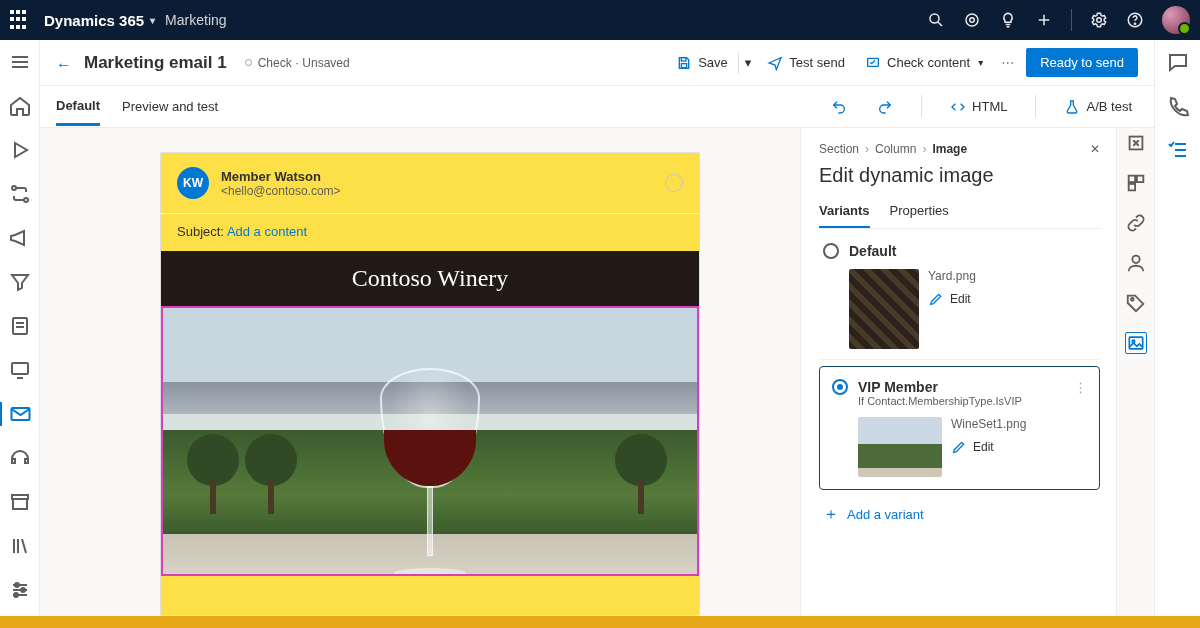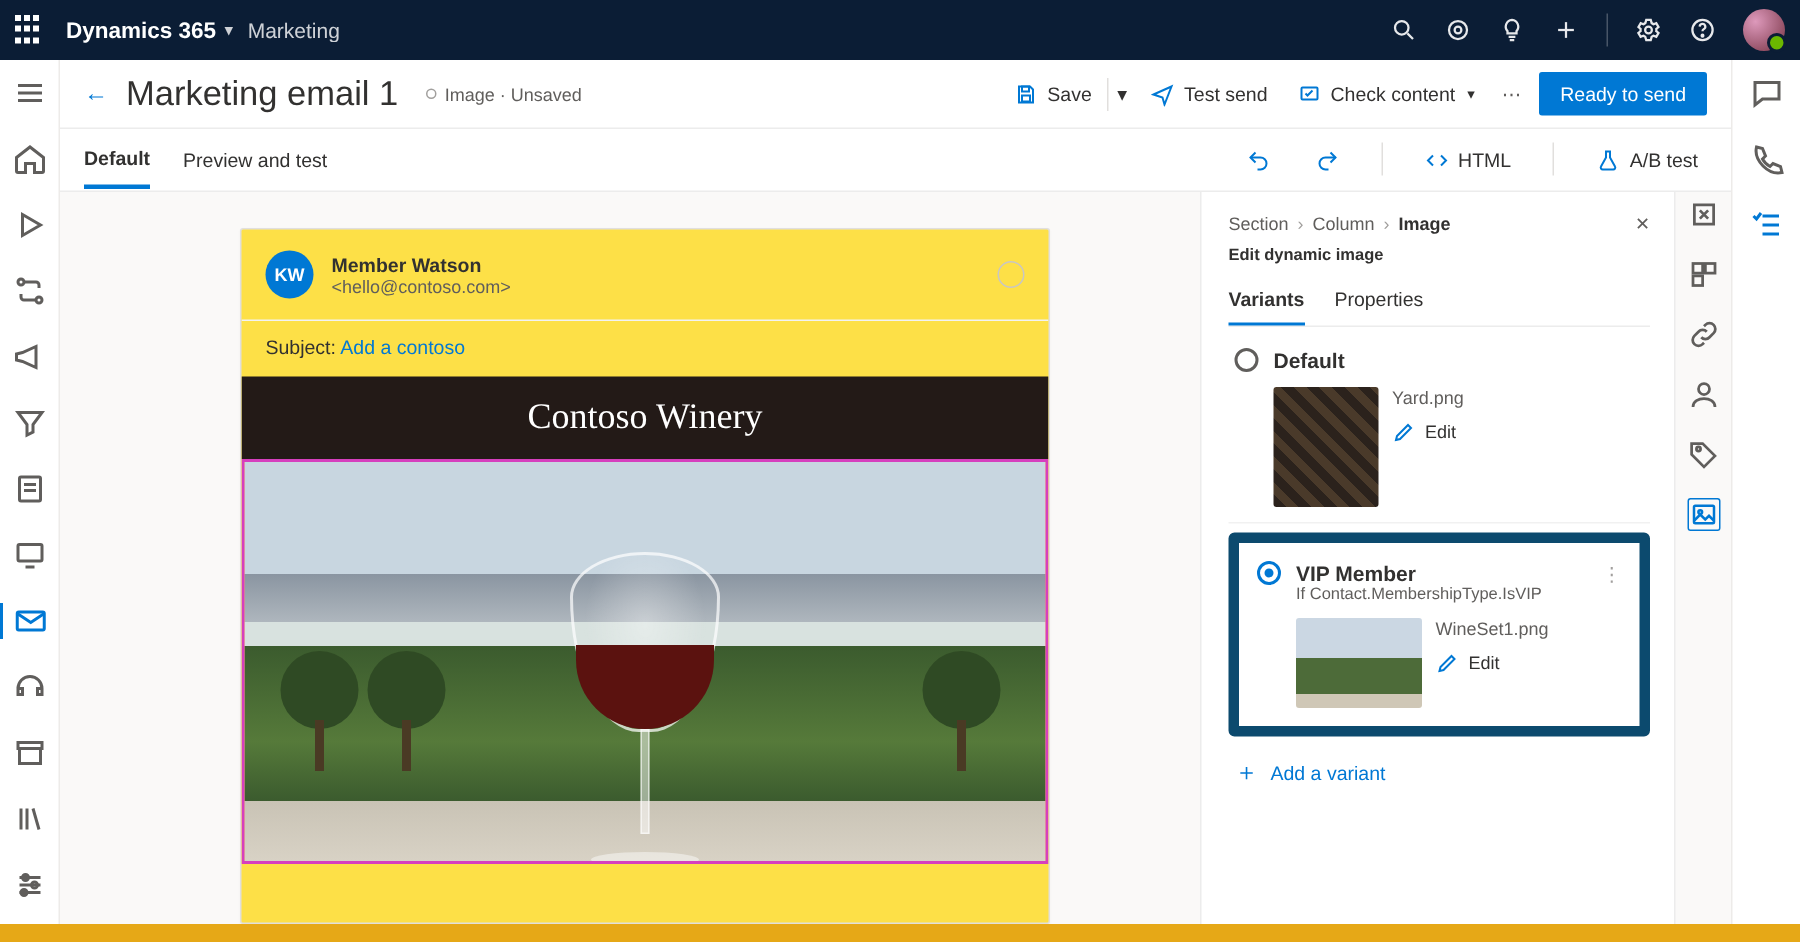--- a/index.html
+++ b/index.html
@@ -27,21 +27,21 @@
   .rail-btn.active { color:#0078d4; border-left: 2px solid #0078d4; padding-left: 0; width:100%; justify-content:center; }
 
   
   .right-rail { border-left: 1px solid #edebe9; display: flex; flex-direction: column; align-items: center; padding-top: 10px; gap: 20px; }
 
   
   .center { display: flex; flex-direction: column; background: #fff; }
 
   .cmdbar { height: 46px; border-bottom: 1px solid #ececec; display: flex; align-items: center; padding: 0 16px; gap: 12px; }
   .back { color:#0078d4; cursor:pointer; font-size:16px; }
-  .title { font-weight: 400; font-size: 23px; }
+  .title { font-weight: 700; font-size: 17px; }
   .status { color:#605e5c; font-size:12px; display:flex; align-items:center; gap:6px; margin-left:6px;}
   .status-dot { width:7px; height:7px; border:1px solid #a19f9d; border-radius:50%; }
   .cmd-right { margin-left:auto; display:flex; align-items:center; gap:8px; }
   .cmd-item { display:flex; align-items:center; gap:6px; padding:4px 6px; color:#323130; cursor:pointer; font-size:13px; border-radius:2px;}
   .cmd-split { display:flex; align-items:center; }
   .cmd-sep { width:1px; height:22px; background:#e1dfdd; margin:0 4px;}
   .primary-btn { background:#0078d4; color:#fff; padding:7px 14px; border-radius:2px; font-size:13px; cursor:pointer; }
   .more { color:#605e5c; padding:0 4px; cursor:pointer; }
   .ic { width:16px; height:16px; display:inline-block; }
 
@@ -78,26 +78,26 @@
   .tree { position:absolute; width:52px; height:80px; bottom:60px; }
   .tree.t1 { left:24px;} .tree.t2 { left:82px;} .tree.t3 { right:30px;}
   .canopy{ position:absolute; top:0; width:52px; height:52px; background:#2f4a24; border-radius:50%;}
   .trunk{ position:absolute; bottom:0; left:23px; width:6px; height:34px; background:#4a3a24;}
 
   
   .panel { width:316px; background:#fff; border-left:1px solid #ececec; display:flex; flex-direction:column; padding:14px 16px 10px 18px; }
   .breadcrumbs{ color:#605e5c; font-size:12px; display:flex; gap:6px; align-items:center;}
   .breadcrumbs .sep{ color:#a19f9d;}
   .panel-close{ margin-left:auto; color:#605e5c; cursor:pointer; }
-  .panel-title { font-size:11px; font-weight:700; margin-top:8px;}
+  .panel-title { font-size:20px; font-weight:400; margin-top:8px;}
   .panel-tabs { display:flex; gap:20px; margin-top:10px; border-bottom:1px solid #ececec;}
   .ptab { padding:6px 0 8px; cursor:pointer; font-size:13px;}
   .ptab.active { border-bottom:2px solid #0078d4; font-weight:600;}
   .variant { padding:14px 4px 10px; border-bottom:1px solid #f1f1f1;}
-  .variant.selected { background:#fff; border:7px solid #0c4a6e; border-radius:4px; padding:12px; margin-top:6px;}
+  .variant.selected { background:#fff; border:1px solid #0c4a6e; border-radius:4px; padding:12px; margin-top:6px;}
   .v-head{ display:flex; align-items:center; gap:10px;}
   .radio { width:16px; height:16px; border:2px solid #605e5c; border-radius:50%; position:relative;}
   .radio.on { border-color:#0078d4;}
   .radio.on::after{content:""; position:absolute; inset:3px; background:#0078d4; border-radius:50%;}
   .v-name { font-weight:600; font-size:14px;}
   .v-cond { color:#605e5c; font-size:11px; margin-left:26px;}
   .v-body { display:flex; gap:9px; margin-top:10px; margin-left:26px; align-items:flex-start;}
   .thumb { width:70px; height:80px; background:#333; border-radius:2px; background:
     repeating-linear-gradient(45deg,#2b221c 0 6px,#4a3a2a 6px 12px);}
   .thumb.wide { width:84px; height:60px; background:linear-gradient(#cbd7e3 0 45%, #4d6b39 45% 85%, #cfc7b6 85% 100%);}
@@ -261,21 +261,21 @@
         </svg>
       </div>
   </div>
 
   <div class="center">
     <div class="cmdbar">
       <span class="back">←</span>
       <span class="title">Marketing email 1</span>
       <span class="status">
         <span class="status-dot"></span>
-        <span>Image · Unsaved</span>
+        <span>Check · Unsaved</span>
       </span>
       <div class="cmd-right">
         <div class="cmd-split">
           <div class="cmd-item">
             <span class="ic"><svg viewBox="0 0 24 24" fill="none" stroke="#0078d4" stroke-width="2">
                   <path d="M5 4h11l3 3v13H5z"></path>
                   <rect x="8" y="4" width="7" height="5"></rect>
                   <rect x="8" y="13" width="8" height="6"></rect>
                 </svg></span>
             <span>Save</span>
@@ -342,21 +342,21 @@
           <div class="email-header">
             <div class="sender-badge">KW</div>
             <div class="sender-info">
               <span class="sender-name">Member Watson</span>
               <span class="sender-email">&lt;hello@contoso.com&gt;</span>
             </div>
             <div class="spacer"></div>
           </div>
           <div class="subject-row">
             <span class="subject-label">Subject: </span>
-            <span class="subject-link">Add a contoso</span>
+            <span class="subject-link">Add a content</span>
           </div>
           <div class="banner">Contoso Winery</div>
           <div class="hero">
             <div class="tree t1">
                 <div class="canopy"></div>
                 <div class="trunk"></div>
               </div>
             <div class="tree t2">
                 <div class="canopy"></div>
                 <div class="trunk"></div>

